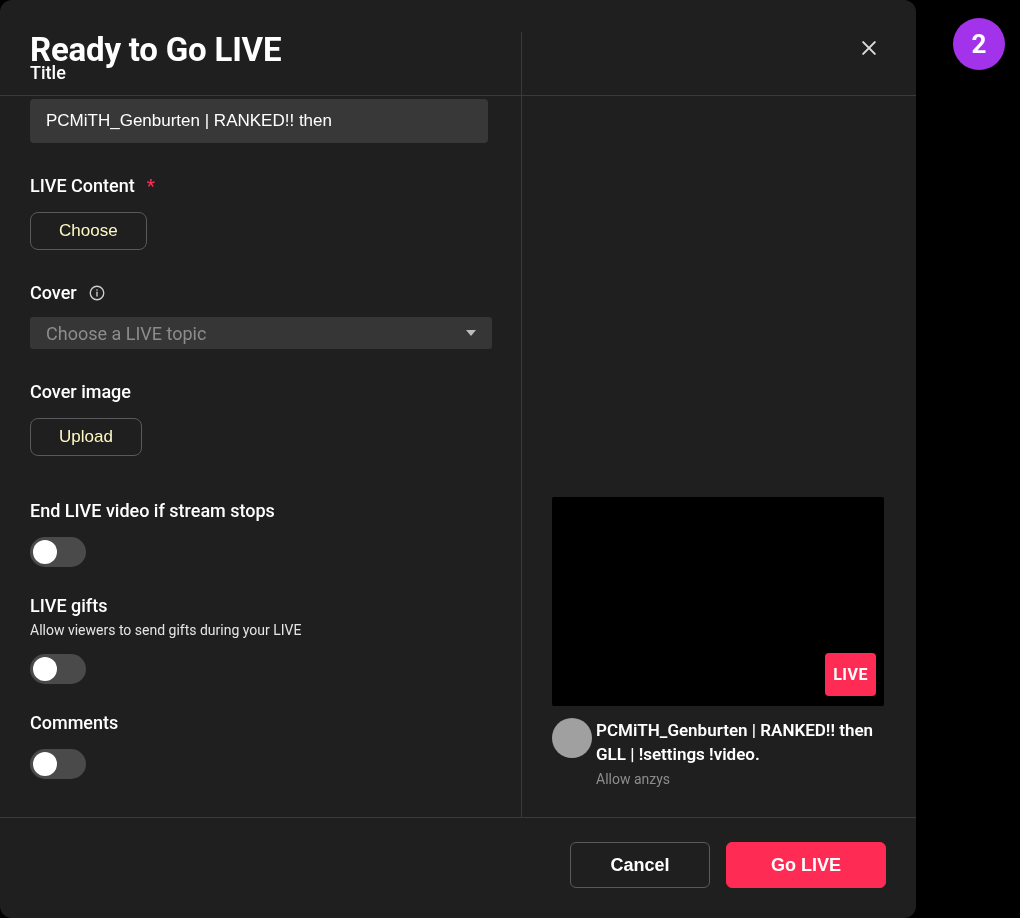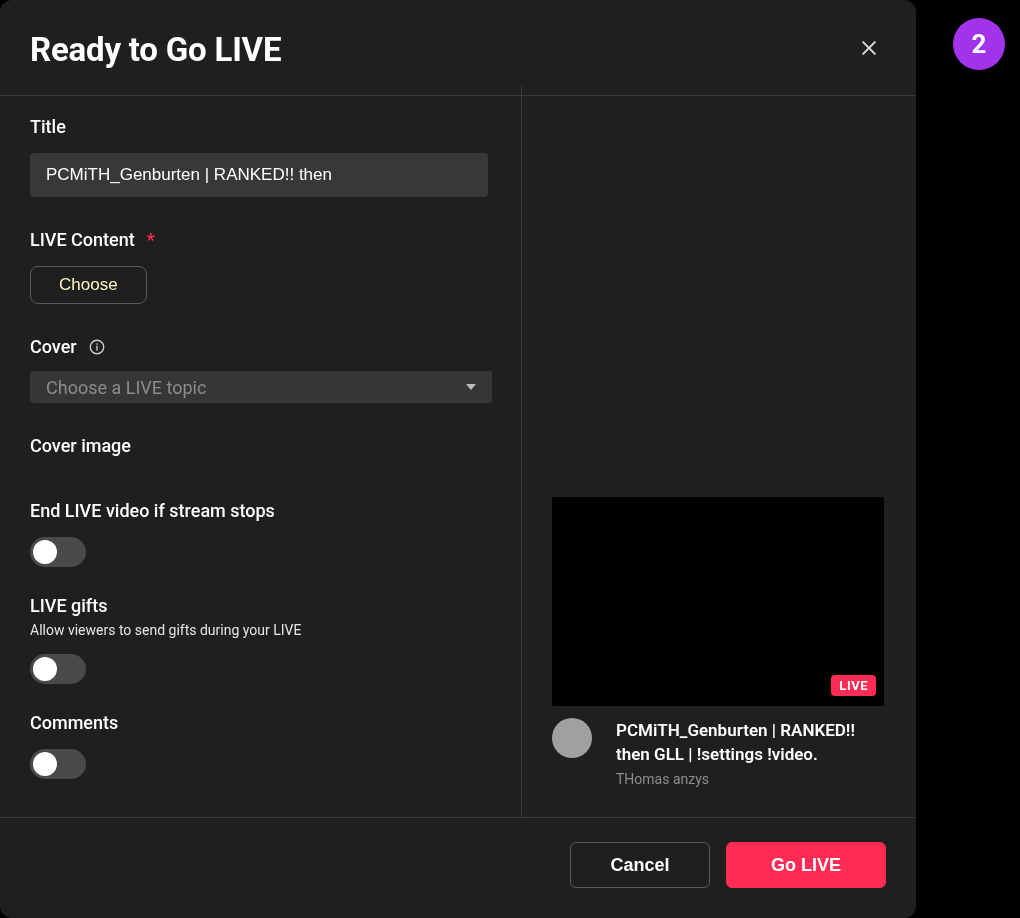--- a/index.html
+++ b/index.html
@@ -213,30 +213,30 @@
     position: relative;
     border-radius: 2px;
   }
   .live-badge {
     position: absolute;
     right: 8px;
     bottom: 10px;
     background: var(--pink);
     color: #fff;
     font-weight: 700;
-    font-size: 13px;
+    font-size: 16px;
     letter-spacing: 0.5px;
-    padding: 3px 8px;
+    padding: 12px 8px;
     border-radius: 4px;
   }
 
   .preview-meta {
     margin-top: 12px;
     display: flex;
-    gap: 24px;
+    gap: 4px;
   }
   .avatar {
     flex: 0 0 auto;
     width: 40px;
     height: 40px;
     border-radius: 50%;
     background: #a0a0a0;
   }
   .preview-title {
     font-size: 17px;
@@ -328,20 +328,21 @@
           </span>
         </div>
         <div class="select-wrap">
           <span>Choose a LIVE topic</span>
           <span class="select-caret"></span>
         </div>
       </div>
 
       <div class="field">
         <div class="label">Cover image</div>
+        <button class="pill-btn">Upload</button>
       </div>
 
       <div class="toggle-row" style="margin-top:44px;">
         <div class="text-stack">
           <div class="row-title">End LIVE video if stream stops</div>
         </div>
         <div class="toggle">
           <div class="knob"></div>
         </div>
       </div>
@@ -368,21 +369,21 @@
     </div>
 
     <div class="panel-right">
       <div class="preview-box">
         <div class="live-badge">LIVE</div>
       </div>
       <div class="preview-meta">
         <div class="avatar"></div>
         <div>
           <div class="preview-title">PCMiTH_Genburten | RANKED!! then GLL | !settings !video.</div>
-          <div class="preview-user">THomas anzys</div>
+          <div class="preview-user">Allow anzys</div>
         </div>
       </div>
     </div>
 
   </div>
 
   <div class="dialog-footer">
     <button class="btn btn-secondary">Cancel</button>
     <button class="btn btn-primary">Go LIVE</button>
   </div>

